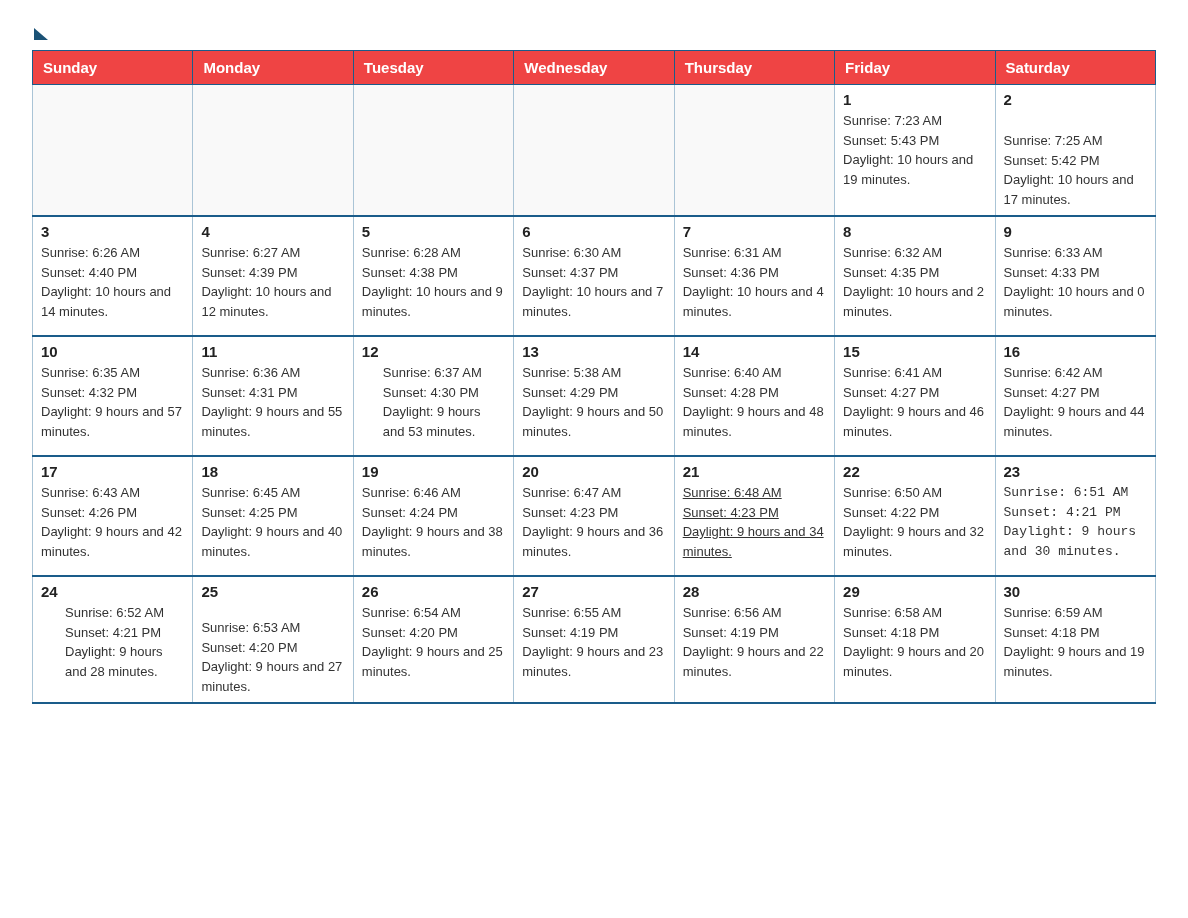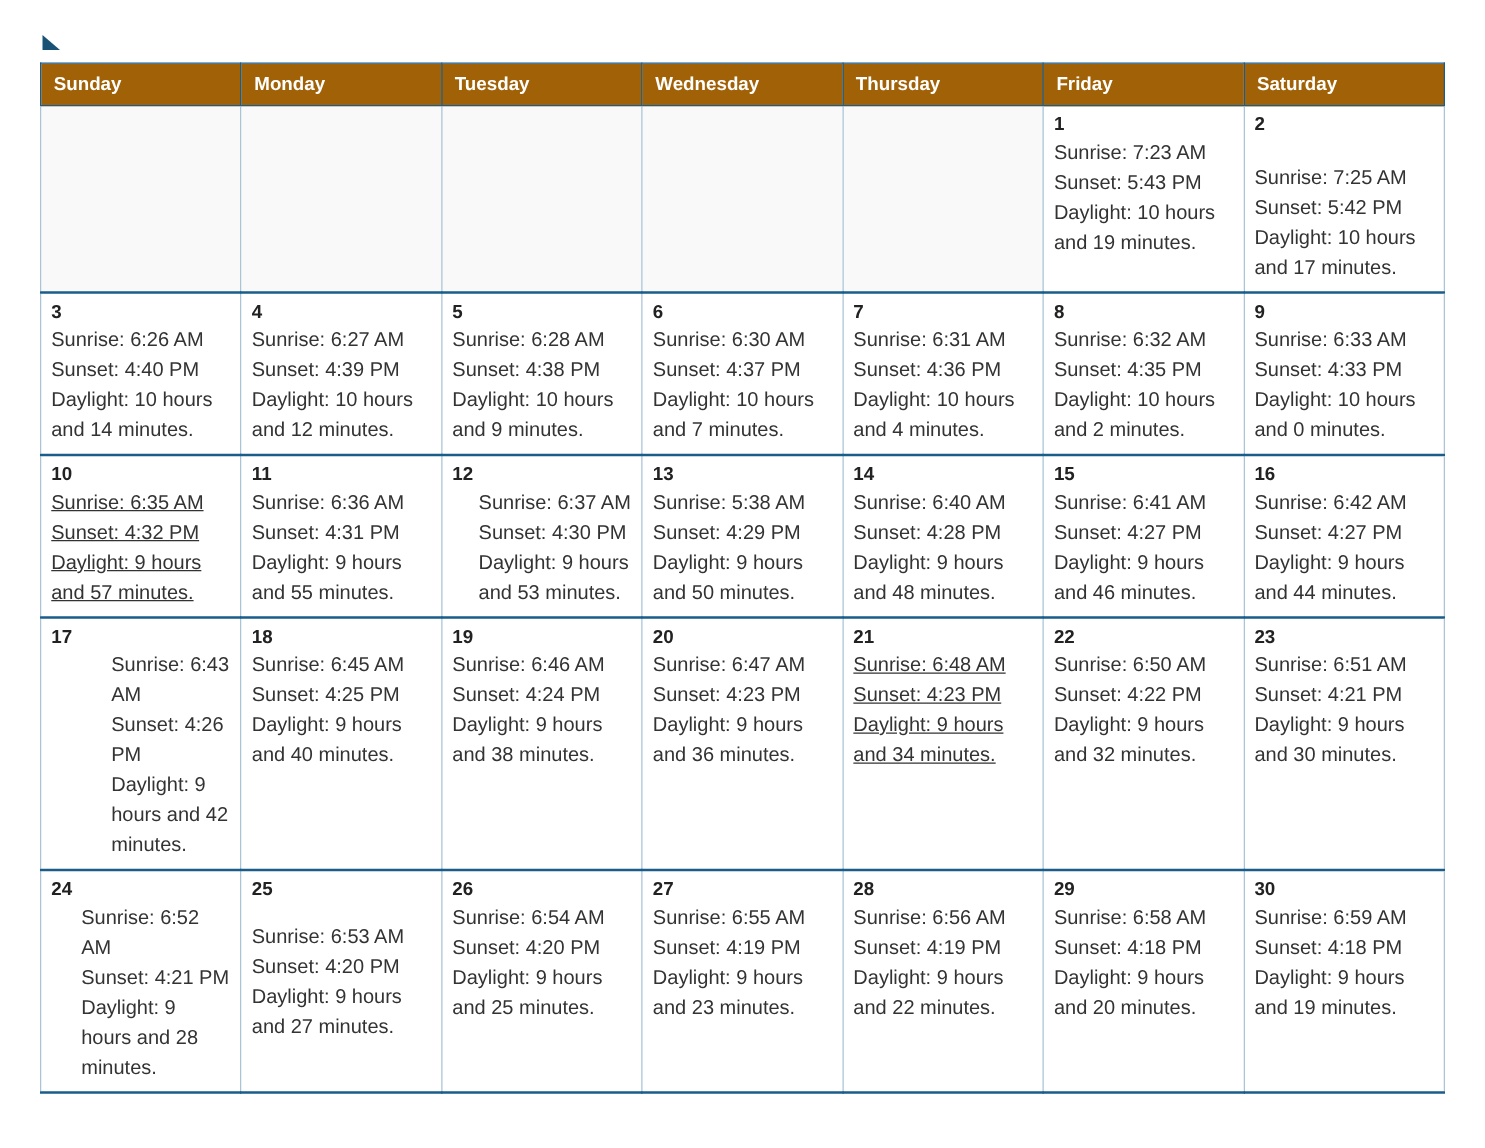--- a/index.html
+++ b/index.html
@@ -62,21 +62,21 @@
       font-size: 20px;
       color: #444;
       margin-top: 4px;
     }
     table {
       width: 100%;
       border-collapse: collapse;
       margin-top: 8px;
     }
     thead tr th {
-      background-color: #a16207;
+      background-color: #ef4444;
       color: #fff;
       font-size: 15px;
       font-weight: 600;
       padding: 8px 10px;
       text-align: left;
       border: 1px solid #1a5c8a;
     }
     tbody tr td {
       border: 1px solid #aac4d6;
       vertical-align: top;
@@ -88,21 +88,21 @@
       height: 120px;
     }
     .day-num {
       font-size: 15px;
       font-weight: bold;
       color: #222;
       display: block;
       margin-bottom: 3px;
     }
     .day-info {
-      font-size: 16px;
+      font-size: 13px;
       color: #333;
       line-height: 1.5;
     }
     tbody tr {
       border-bottom: 2px solid #1a5c8a;
     }
     .empty-cell {
       background: #f9f9f9;
     }
   </style>
@@ -195,21 +195,21 @@
         <td>
           <span class="day-num">9</span>
           <div class="day-info" style="white-space: pre-line;">Sunrise: 6:33 AM
 Sunset: 4:33 PM
 Daylight: 10 hours and 0 minutes.</div>
         </td>
       </tr>
       <tr>
         <td>
           <span class="day-num">10</span>
-          <div class="day-info" style="white-space: pre-line; text-decoration: underline;">Sunrise: 6:35 AM
+          <div class="day-info" style="white-space: pre-line;">Sunrise: 6:35 AM
 Sunset: 4:32 PM
 Daylight: 9 hours and 57 minutes.</div>
         </td>
         <td>
           <span class="day-num">11</span>
           <div class="day-info" style="white-space: pre-line;">Sunrise: 6:36 AM
 Sunset: 4:31 PM
 Daylight: 9 hours and 55 minutes.</div>
         </td>
         <td>
@@ -239,21 +239,21 @@
         <td>
           <span class="day-num">16</span>
           <div class="day-info" style="white-space: pre-line;">Sunrise: 6:42 AM
 Sunset: 4:27 PM
 Daylight: 9 hours and 44 minutes.</div>
         </td>
       </tr>
       <tr>
         <td>
           <span class="day-num">17</span>
-          <div class="day-info" style="white-space: pre-line; margin-left: 48px;">Sunrise: 6:43 AM
+          <div class="day-info" style="white-space: pre-line;">Sunrise: 6:43 AM
 Sunset: 4:26 PM
 Daylight: 9 hours and 42 minutes.</div>
         </td>
         <td>
           <span class="day-num">18</span>
           <div class="day-info" style="white-space: pre-line;">Sunrise: 6:45 AM
 Sunset: 4:25 PM
 Daylight: 9 hours and 40 minutes.</div>
         </td>
         <td>
@@ -275,21 +275,21 @@
 Daylight: 9 hours and 34 minutes.</div>
         </td>
         <td>
           <span class="day-num">22</span>
           <div class="day-info" style="white-space: pre-line;">Sunrise: 6:50 AM
 Sunset: 4:22 PM
 Daylight: 9 hours and 32 minutes.</div>
         </td>
         <td>
           <span class="day-num">23</span>
-          <div class="day-info" style="white-space: pre-line;">Sunrise: 6:51 AM
+          <div class="day-info" style="white-space: pre-line; font-family: Liberation Mono, monospace;">Sunrise: 6:51 AM
 Sunset: 4:21 PM
 Daylight: 9 hours and 30 minutes.</div>
         </td>
       </tr>
       <tr>
         <td>
           <span class="day-num">24</span>
           <div class="day-info" style="white-space: pre-line; margin-left: 24px;">Sunrise: 6:52 AM
 Sunset: 4:21 PM
 Daylight: 9 hours and 28 minutes.</div>

